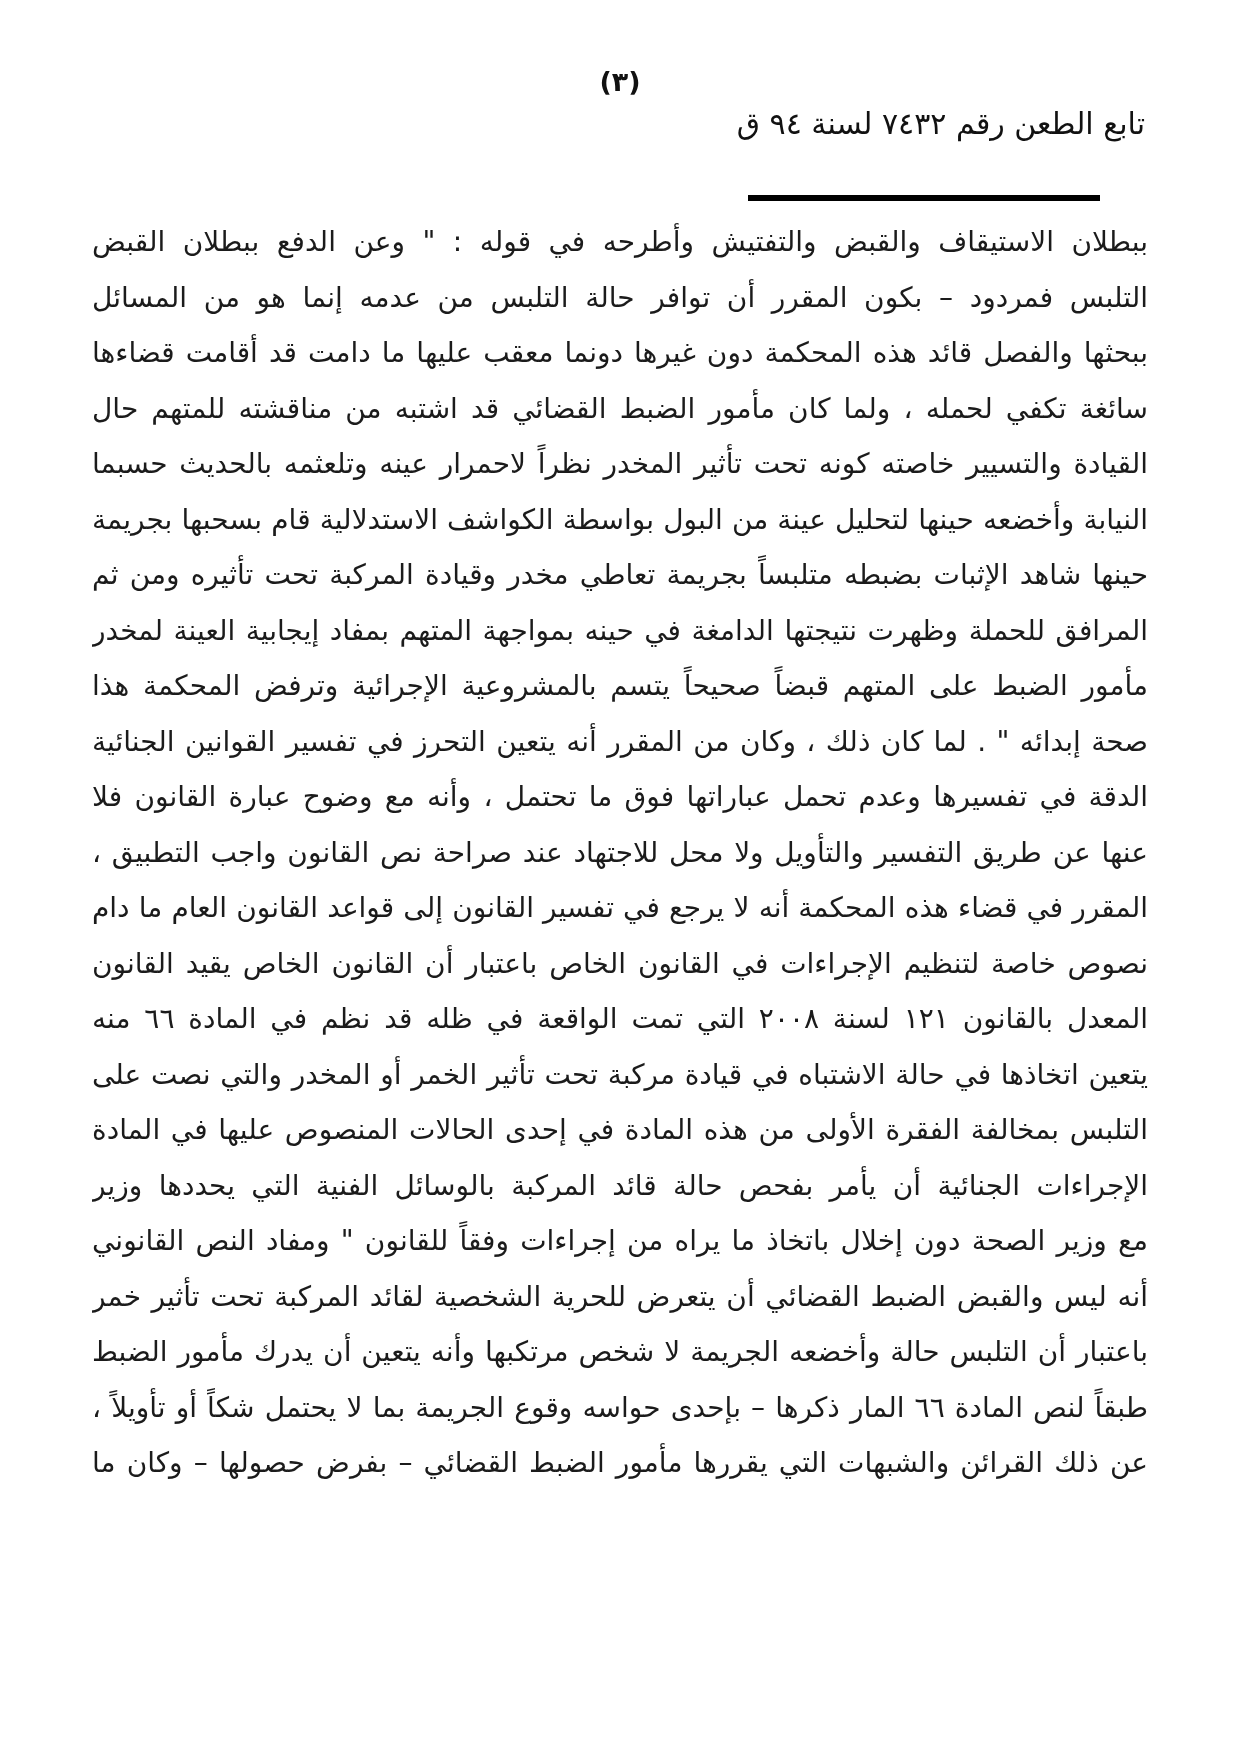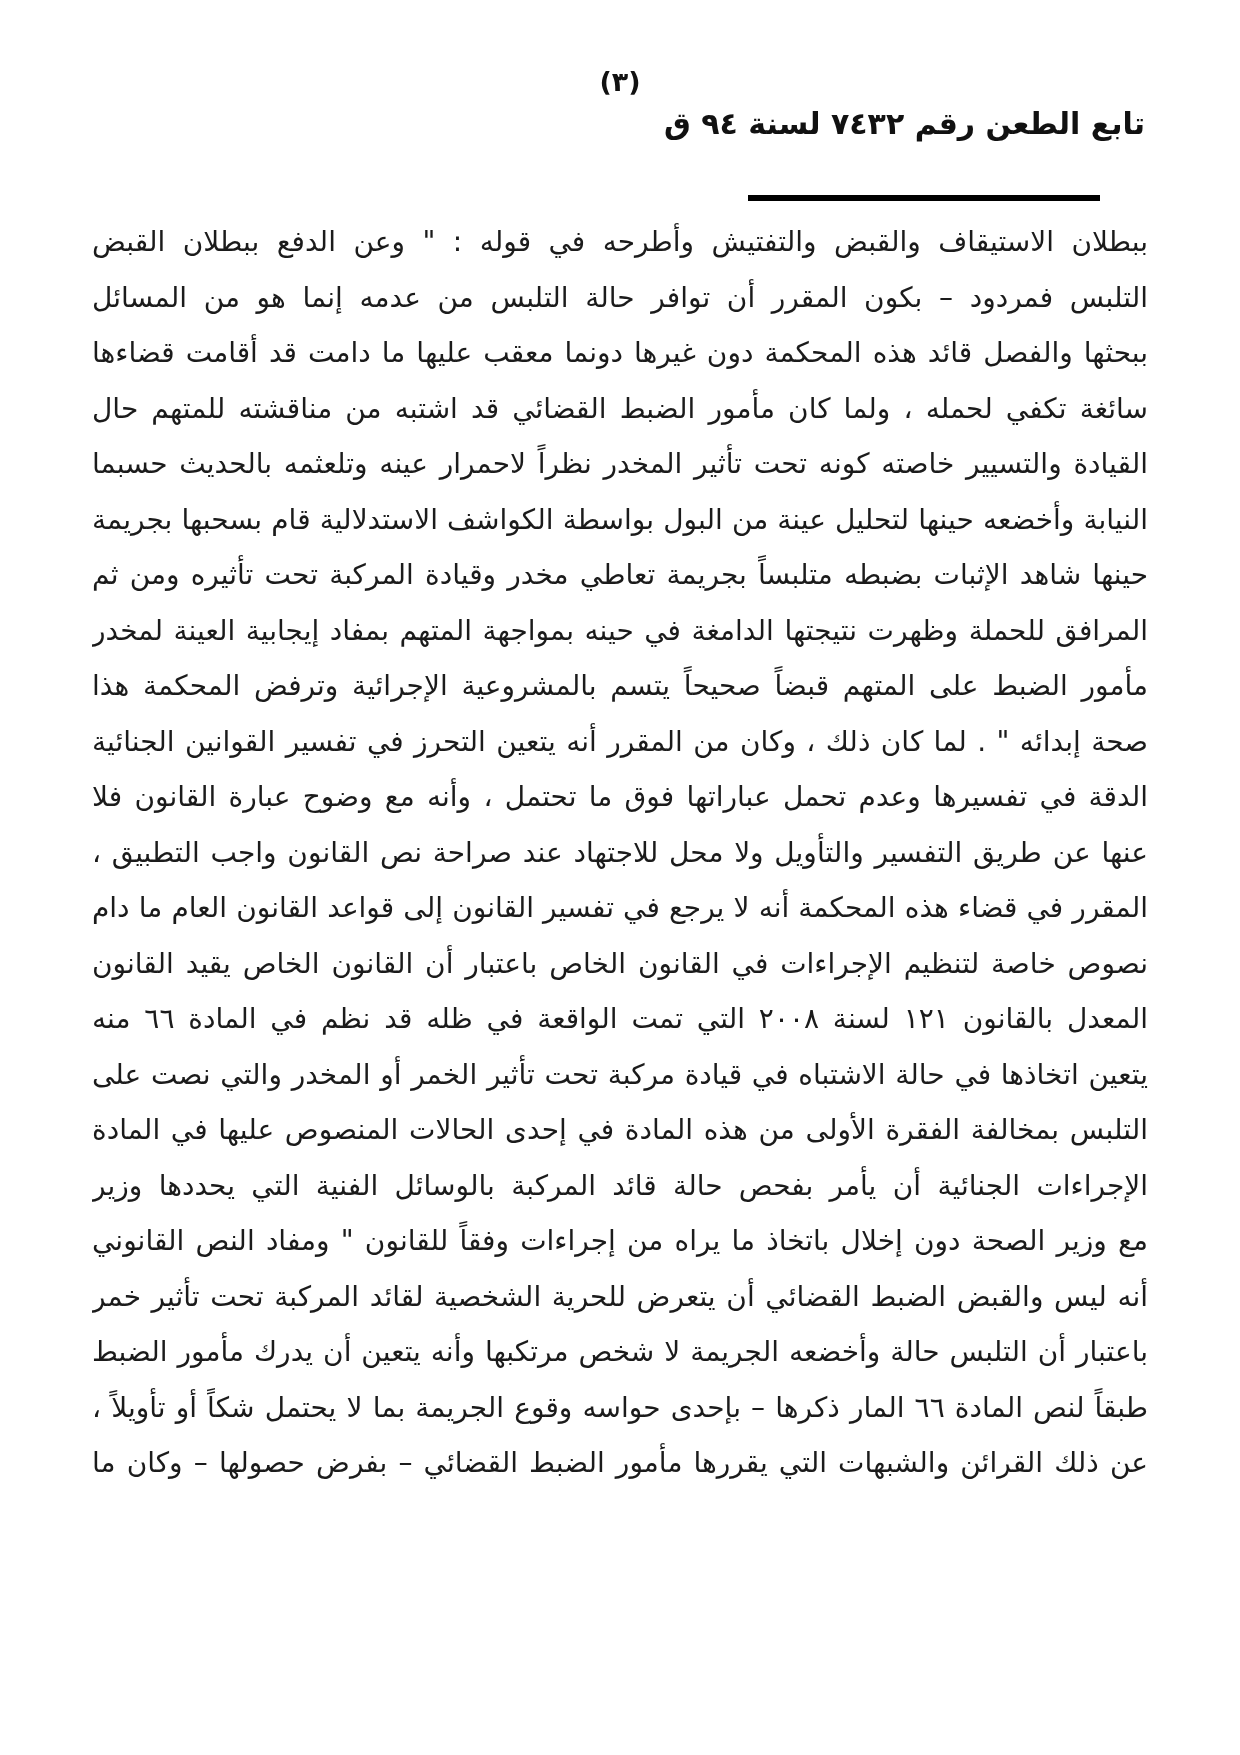--- a/index.html
+++ b/index.html
@@ -27,21 +27,21 @@
     font-size: 27px;
     font-weight: 700;
     letter-spacing: 1px;
     color: #111111;
   }
   .case-header-title {
     position: absolute;
     top: 106px;
     right: 95px;
     font-size: 30px;
-    font-weight: 700;
+    font-weight: 400;
     color: #111111;
     white-space: nowrap;
   }
   .header-rule {
     position: absolute;
     top: 195px;
     right: 140px;
     width: 352px;
     height: 6px;
     background: #000000;

